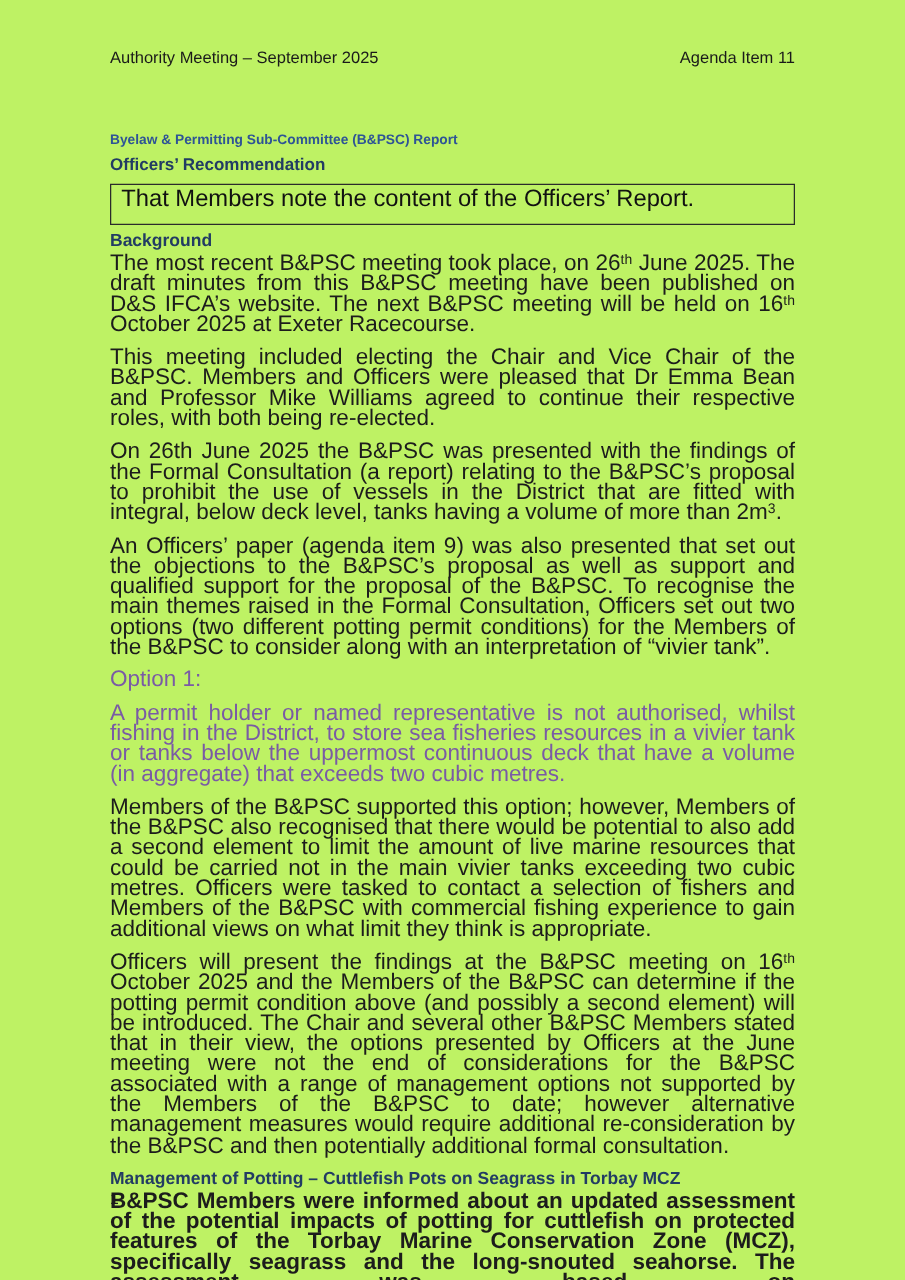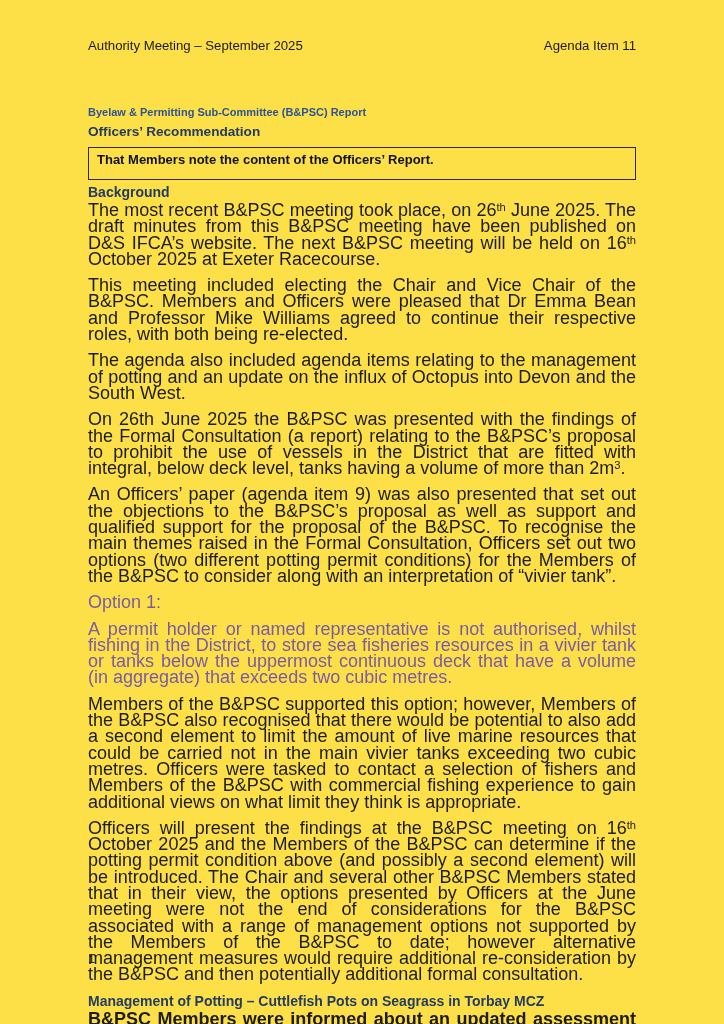--- a/index.html
+++ b/index.html
@@ -8,21 +8,21 @@
     --purple: #7A5BA5;
     --body_text: #1C1C1C;
     --box_border: #2B2B2B;
   }
   * { box-sizing: border-box; }
   html, body { margin: 0; padding: 0; background: #ffffff; }
   .page {
     position: relative;
     width: 724px;
     height: 1024px;
-    background: #fde047;
+    background: #bef264;
     font-family: "Liberation Sans", sans-serif;
     color: var(--body_text);
     padding: 38px 88px 0 88px;
     overflow: hidden;
   }
   .doc-header {
     display: flex;
     justify-content: space-between;
     font-size: 13.2px;
     line-height: 16px;
@@ -39,23 +39,23 @@
     font-size: 13.6px;
     line-height: 17px;
     font-weight: bold;
     color: var(--heading_navy);
     margin-top: 0;
   }
   .rec-box {
     border: 1px solid var(--box_border);
     margin-top: 7px;
     padding: 4px 8px 11px 8px;
-    font-size: 13px;
+    font-size: 19px;
     line-height: 16px;
-    font-weight: bold;
+    font-weight: normal;
     color: #111;
   }
   .sections { margin-top: 4px; }
   h2.section-heading {
     font-size: 14px;
     line-height: 17px;
     font-weight: bold;
     color: var(--heading_navy);
     margin: 3px 0 1px 0;
   }
@@ -102,21 +102,20 @@
   </div>
 
   <div class="sections">
   <section>
     <h2 class="section-heading">Background</h2>
   <p><span>The most recent B&amp;PSC meeting took place, on 26</span><sup>th</sup><span> June 2025. The draft minutes from this B&amp;PSC meeting have been published on D&amp;S IFCA’s website. The next B&amp;PSC meeting will be held on 16</span><sup>th</sup><span> October 2025 at Exeter Racecourse.</span></p>
       </section>
 
   <section>
   <p><span>This meeting included electing the Chair and Vice Chair of the B&amp;PSC. Members and Officers were pleased that Dr Emma Bean and Professor Mike Williams agreed to continue their respective roles, with both being re-elected.</span></p>
-        <p><span>The agenda also included agenda items relating to the management of potting and an update on the influx of Octopus into Devon and the South West.</span></p>
       </section>
 
   <section>
   <p><span>On 26th June 2025 the B&amp;PSC was presented with the findings of the Formal Consultation (a report) relating to the B&amp;PSC’s proposal to prohibit the use of vessels in the District that are fitted with integral, below deck level, tanks having a volume of more than 2m</span><sup>3</sup><span>.</span></p>
         <p><span>An Officers’ paper (agenda item 9) was also presented that set out the objections to the B&amp;PSC’s proposal as well as support and qualified support for the proposal of the B&amp;PSC. To recognise the main themes raised in the Formal Consultation, Officers set out two options (two different potting permit conditions) for the Members of the B&amp;PSC to consider along with an interpretation of “vivier tank”.</span></p>
         <p class="purple"><span>Option 1:</span></p>
         <p class="purple"><span>A permit holder or named representative is not authorised, whilst fishing in the District, to store sea fisheries resources in a vivier tank or tanks below the uppermost continuous deck that have a volume (in aggregate) that exceeds two cubic metres.</span></p>
         <p><span>Members of the B&amp;PSC supported this option; however, Members of the B&amp;PSC also recognised that there would be potential to also add a second element to limit the amount of live marine resources that could be carried not in the main vivier tanks exceeding two cubic metres. Officers were tasked to contact a selection of fishers and Members of the B&amp;PSC with commercial fishing experience to gain additional views on what limit they think is appropriate.</span></p>
         <p><span>Officers will present the findings at the B&amp;PSC meeting on 16</span><sup>th</sup><span> October 2025 and the Members of the B&amp;PSC can determine if the potting permit condition above (and possibly a second element) will be introduced.  The Chair and several other B&amp;PSC Members stated that in their view, the options presented by Officers at the June meeting were not the end of considerations for the B&amp;PSC associated with a range of management options not supported by the Members of the B&amp;PSC to date; however alternative management measures would require additional re-consideration by the B&amp;PSC and then potentially additional formal consultation.</span></p>
       </section>

